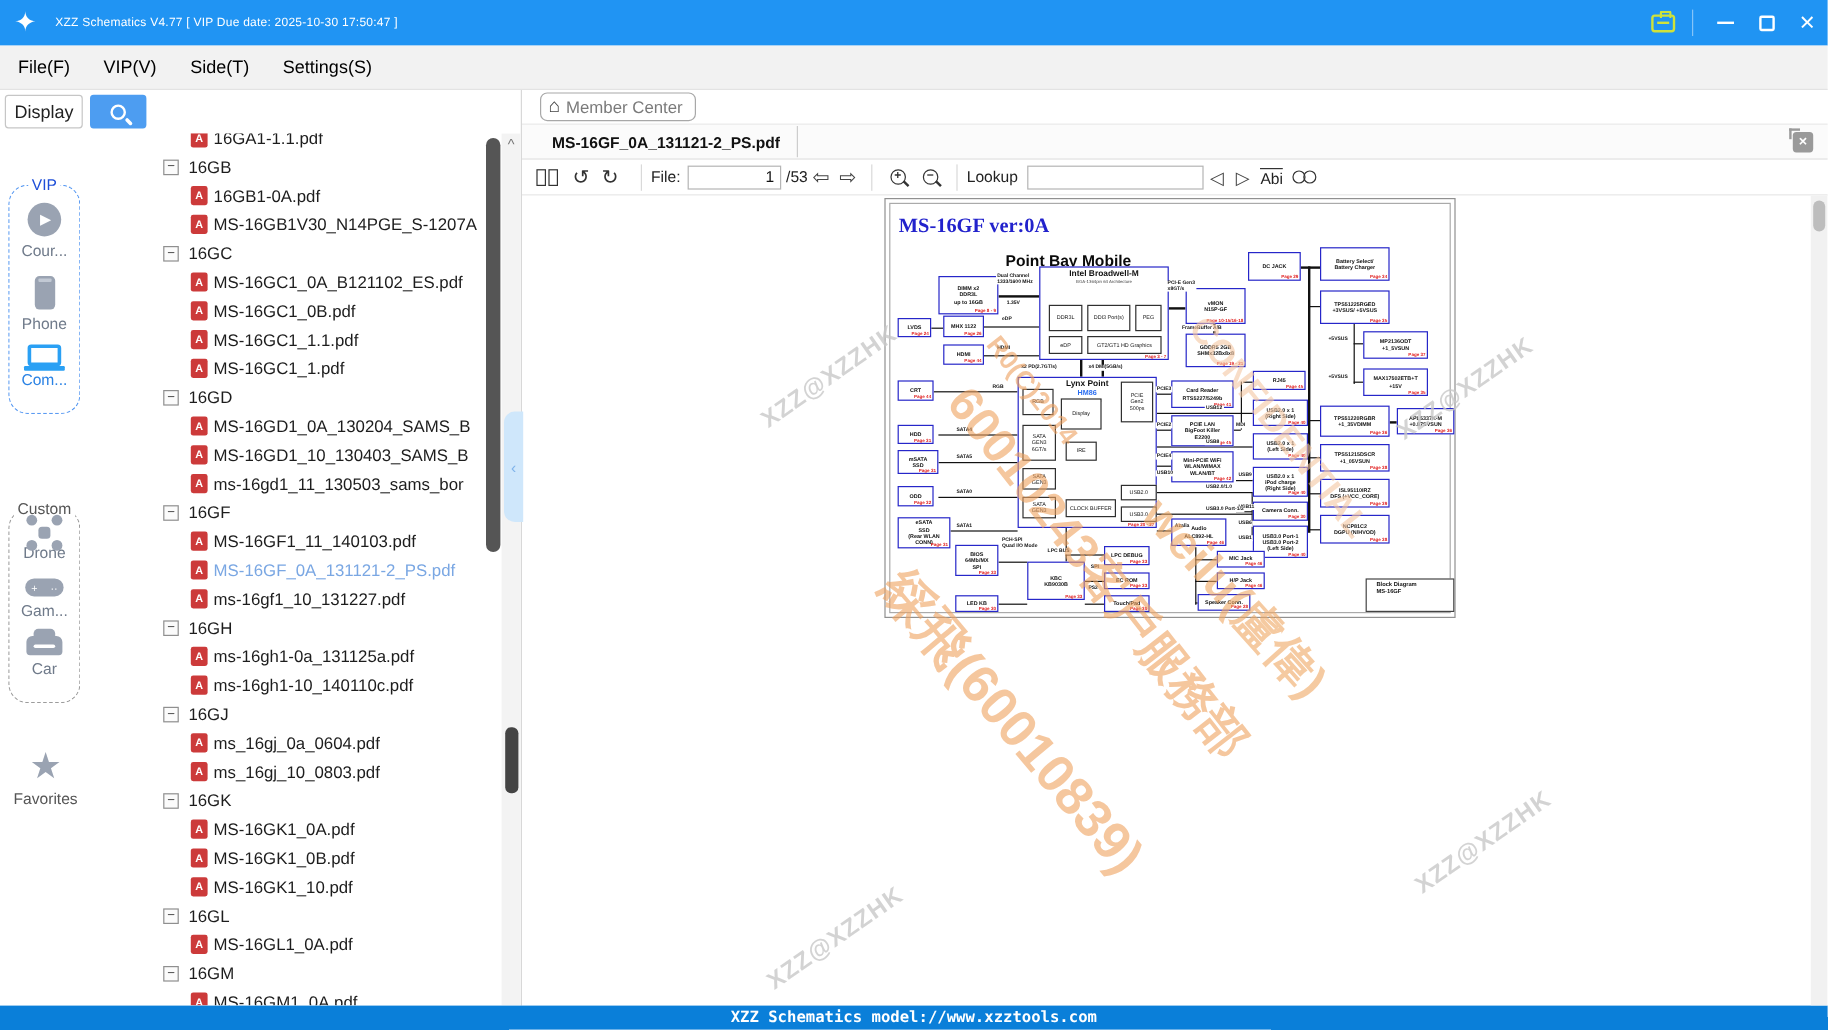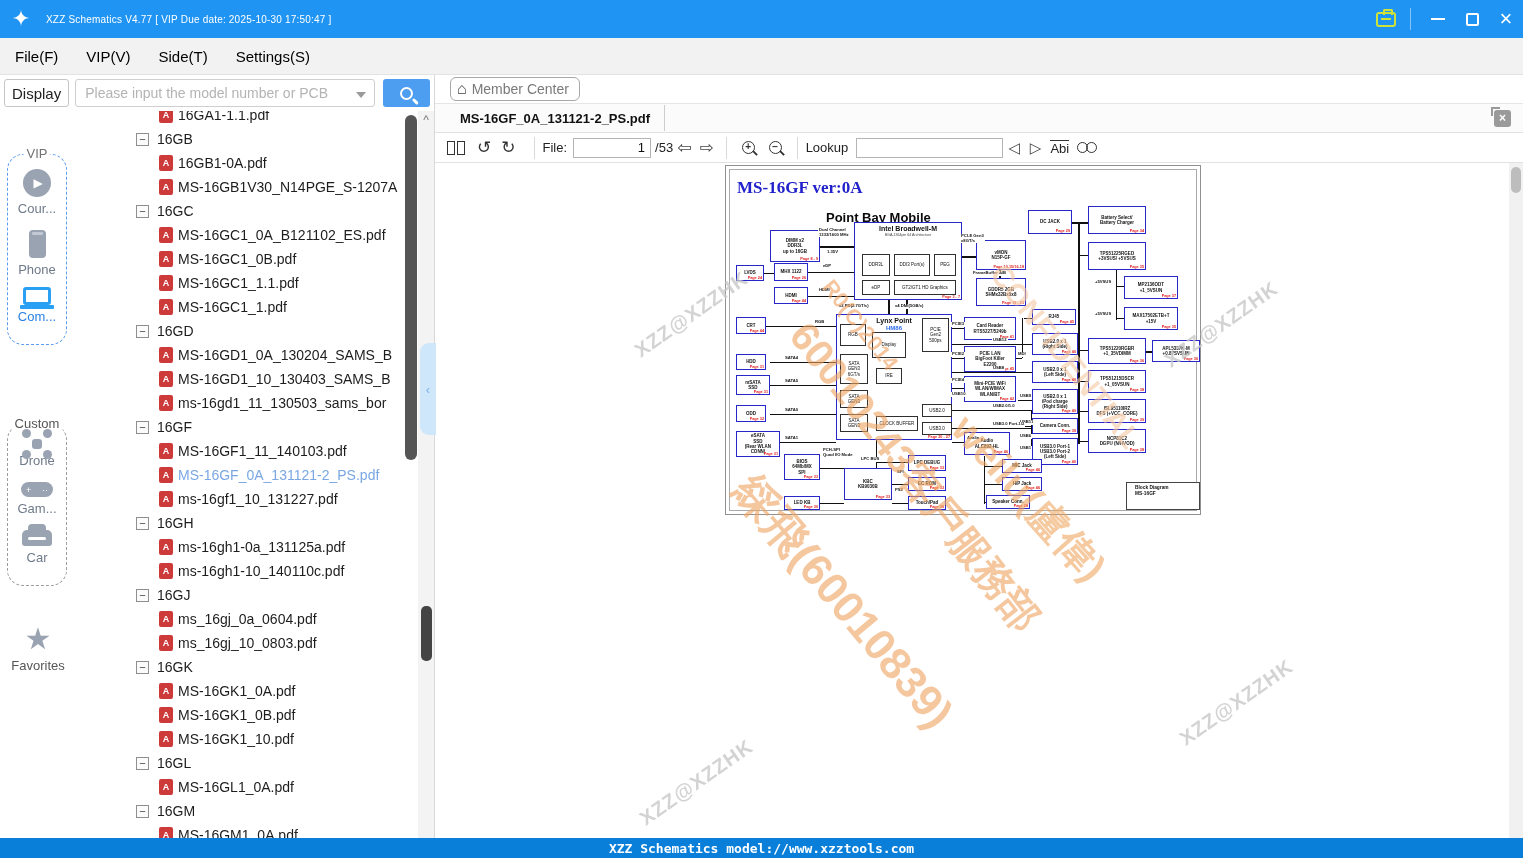--- a/index.html
+++ b/index.html
@@ -35,21 +35,21 @@
   #search-btn { width:47px; height:28px; background:#4d9df1; border-radius:3px; display:flex; align-items:center; justify-content:center; }
   .mag-glass { width:13px; height:13px; border:2.5px solid #fff; border-radius:50%; position:relative; }
   .mag-glass:after { content:""; position:absolute; left:10px; top:11px; width:7px; height:2.5px; background:#fff; transform:rotate(45deg); border-radius:2px; }
 
   #left-body { flex:1; display:flex; overflow:hidden; }
 
   
   #rail { width:76px; position:relative; }
   .rail-group { position:absolute; left:7px; width:60px; border:1.5px dashed #5b9bf2; border-radius:16px; padding:14px 0 6px 0; }
   .rail-group.gray { border-color:#9c9c9c; }
-  .rail-group-label { position:absolute; top:-9px; left:50%; transform:translateX(-50%); background:#fff; padding:0 3px; font-size:13px; color:#737373; }
+  .rail-group-label { position:absolute; top:-9px; left:50%; transform:translateX(-50%); background:#fff; padding:0 3px; font-size:13px; color:#1d4ed8; }
   .rail-group.gray .rail-group-label { color:#555; }
   .rail-item { display:flex; flex-direction:column; align-items:center; margin-bottom:14px; }
   .rlabel { font-size:13px; color:#6f7a8a; margin-top:4px; }
   .rlabel.active { color:#2a82e4; }
   .ricon { height:30px; display:flex; align-items:center; justify-content:center; }
   .play-icon { width:28px; height:28px; border-radius:50%; background:#9aa3b2; color:#fff; font-size:12px; display:flex; align-items:center; justify-content:center; padding-left:2px; }
   .phone-icon { width:17px; height:28px; background:#9aa3b2; border-radius:4px; position:relative; }
   .phone-icon:after { content:""; position:absolute; left:3px; top:2px; width:11px; height:3px; background:#c2c9d4; border-radius:1px; }
   .laptop-icon { width:28px; height:18px; border:3px solid #2aa0f4; border-radius:3px; position:relative; margin-top:-4px; }
   .laptop-icon:after { content:""; position:absolute; left:-6px; top:15px; width:34px; height:4px; background:#2aa0f4; border-radius:1px; }
@@ -104,21 +104,21 @@
   .magtool:after { content:""; position:absolute; left:9px; top:10px; width:6px; height:2px; background:#333; transform:rotate(45deg); }
   #lookup-input { width:147px; height:20px; border:1px solid #b5b5b5; margin-left:8px; font-size:12px; padding:0 4px; font-family:inherit; }
   .tri { font-size:15px; color:#444; margin:0 5px; }
   #abi { font-size:13px; color:#222; border-top:1.5px solid #333; padding-top:0; margin:0 8px 0 4px; }
   .binoc { display:flex; align-items:center; }
   .binoc i { width:11px; height:11px; border:1.7px solid #333; border-radius:50%; display:block; }
   .binoc i+i { margin-left:-2px; }
 
   
   #viewer { flex:1; position:relative; overflow:hidden; background:#fff; }
-  #page { position:absolute; left:290px; top:2px; width:476px; height:350px; background:#fff; border:1px solid #909090; z-index:1; }
+  #page { position:absolute; left:302px; top:2px; width:476px; height:350px; background:#fff; border:1px solid #909090; z-index:1; }
   #page-frame { position:absolute; left:3px; top:3px; right:3px; bottom:3px; border:1px solid #aaa; pointer-events:none; }
   #pdf-title { position:absolute; left:11px; top:12px; font-family:"Liberation Serif","DejaVu Serif",serif; font-size:17px; font-weight:bold; color:#2222cc; }
   #pdf-subtitle { position:absolute; left:100px; top:44px; font-size:13px; font-weight:bold; color:#0a0a0a; }
   .blk { position:absolute; border:1px solid #2626c9; background:#fff; font-size:4.5px; font-weight:bold; line-height:1.18; color:#111; display:flex; align-items:center; justify-content:center; text-align:center; white-space:pre-line; overflow:hidden; z-index:3; }
   .blk .pg { position:absolute; right:1px; bottom:0; color:#e02020; font-size:3.8px; font-weight:bold; }
   .blk.k { border:1px solid #2f2f2f; font-weight:normal; z-index:4; }
   .blk.g { border:1.5px solid #2626c9; flex-direction:column; justify-content:flex-start; z-index:2; }
   .blk.g .hd { font-size:7px; font-weight:bold; margin-top:2px; }
   .blk.g .t2 { font-size:6px; font-weight:bold; color:#2a6df0; }
   .blk.g .sub { font-size:3.6px; color:#444; font-weight:normal; }
@@ -158,24 +158,20 @@
     <div class="menu-item">File(F)</div>
     <div class="menu-item">VIP(V)</div>
     <div class="menu-item">Side(T)</div>
     <div class="menu-item">Settings(S)</div>
   </div>
 
 <div id="main">
   <div id="left">
     <div id="left-toolbar">
       <div id="shrink-btn">Display</div>
-      <div id="search-combo">
-        <input placeholder="Please input the model number or PCB" style="">
-        <span id="combo-chevron"></span>
-      </div>
       <div id="search-btn">
         <span class="mag-glass"></span>
       </div>
     </div>
     <div id="left-body">
       <div id="rail">
         <div class="rail-group" id="vip-group" style="top:43px;">
           <div class="rail-group-label">VIP</div>
         <div class="rail-item">
               <div class="ricon play-icon">▶</div>

